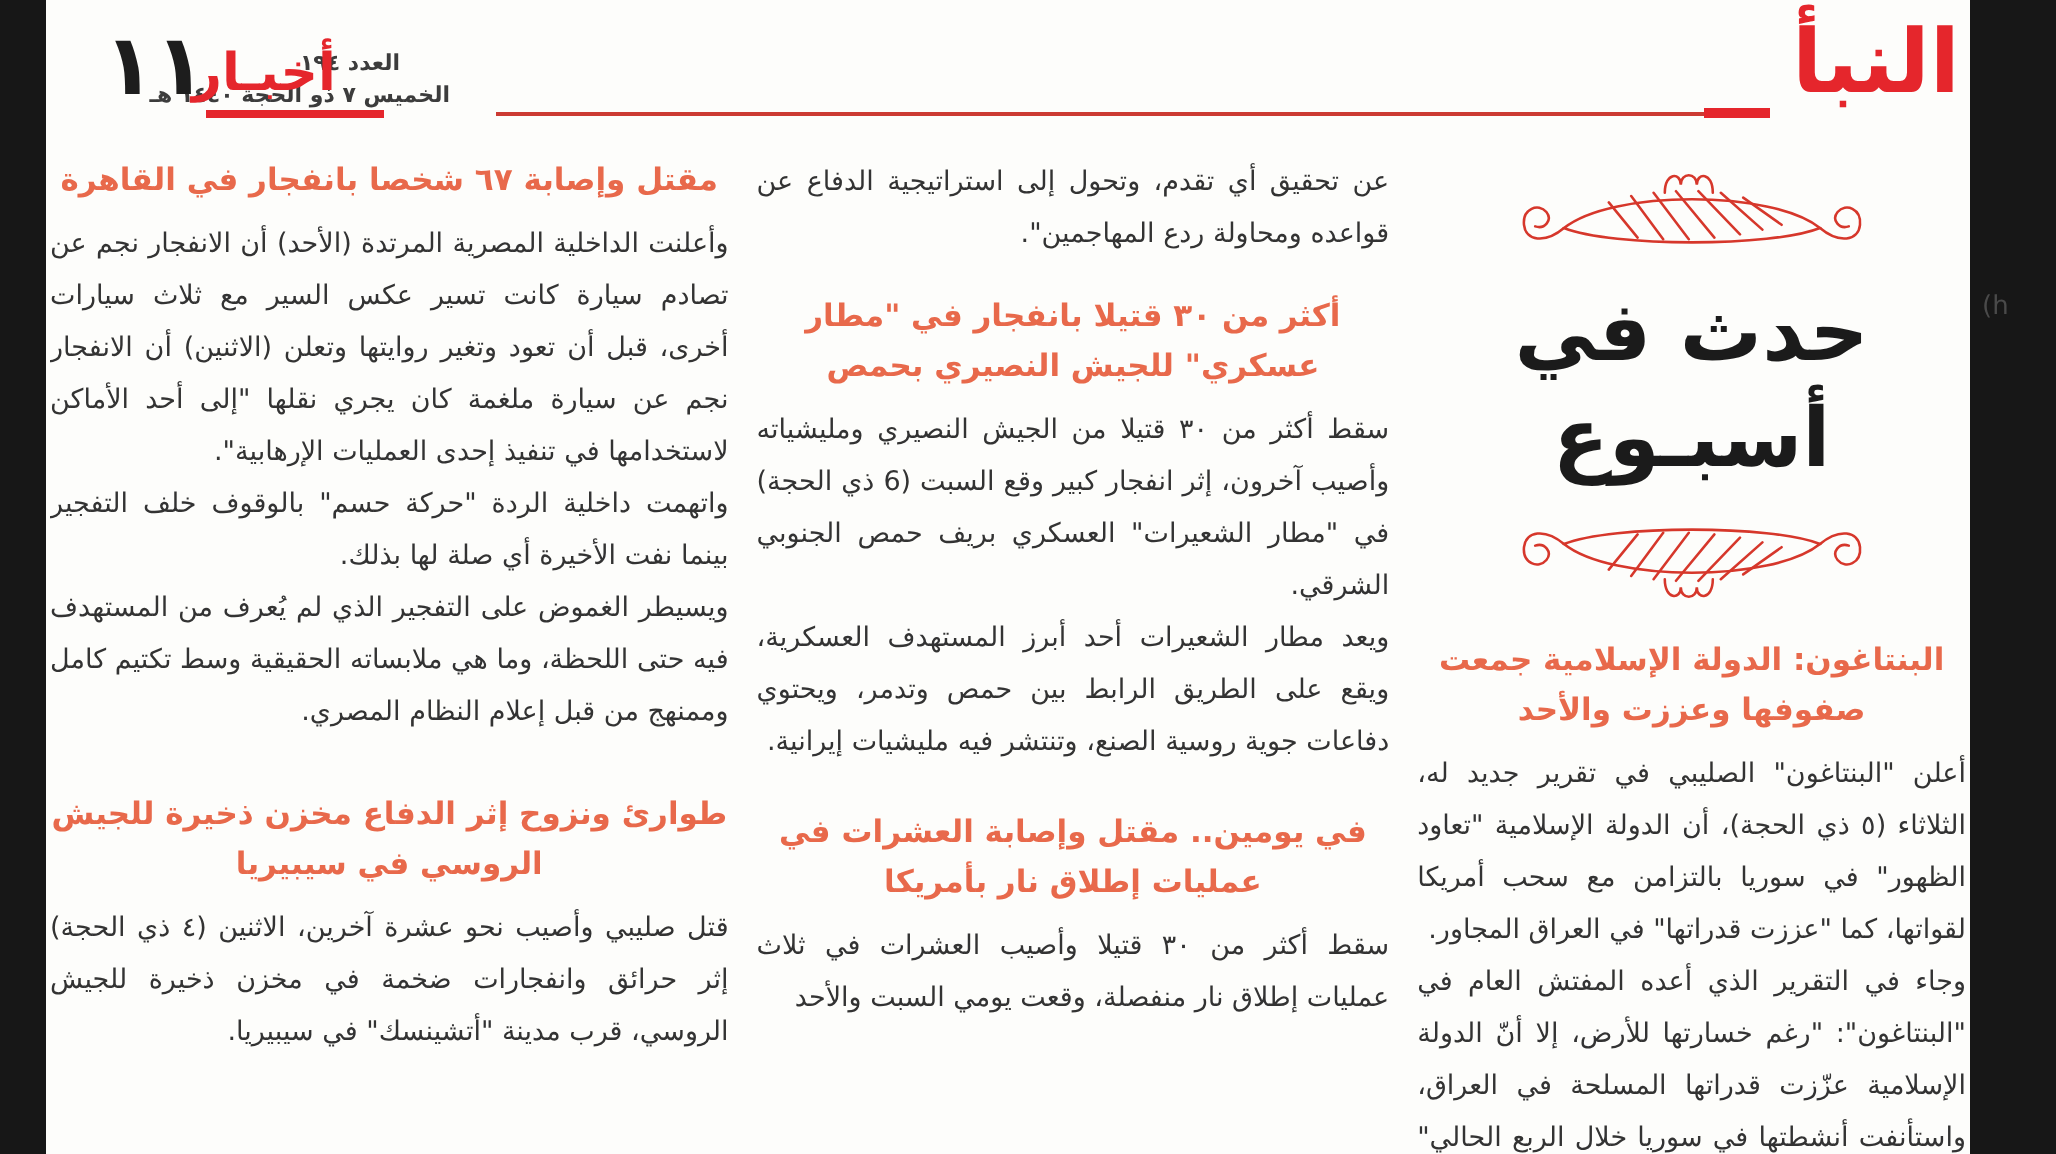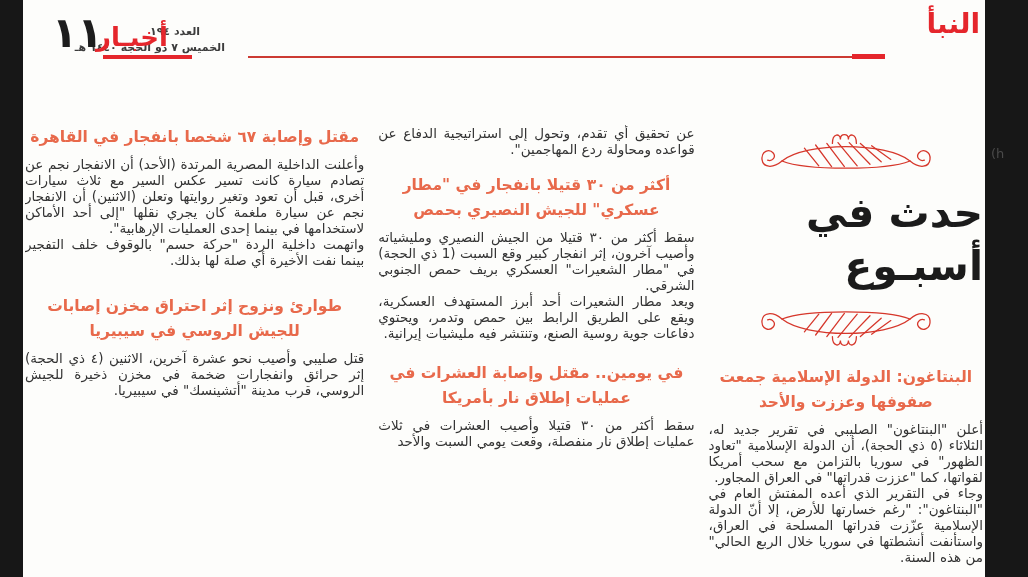--- a/index.html
+++ b/index.html
@@ -15,21 +15,21 @@
     color:#4a4a4a; font-size:13px; direction:ltr;
   }
   .page {
     position:absolute; left:23px; top:0; width:962px; height:577px;
     background:#fdfdfb; direction:rtl; overflow:hidden;
   }
   
   .header { position:absolute; top:0; left:0; right:0; height:74px; }
   .logo {
     position:absolute; top:10px; right:5px; width:80px;
-    color:var(--accent,#e5262c); font-size:28px; font-weight:900;
+    color:var(--accent,#e5262c); font-size:44px; font-weight:900;
     text-align:right; line-height:1; letter-spacing:-1px;
   }
   .logo-bar {
     position:absolute; top:54px; right:100px; width:33px; height:5px;
     background:var(--accent,#e5262c);
   }
   .header-rule {
     position:absolute; top:56px; right:133px; left:225px; height:2px;
     background:var(--rule,#cc3b33);
   }
@@ -50,38 +50,38 @@
   .page-number {
     position:absolute; top:12px; left:30px; width:50px;
     color:#1d1d1d; font-size:42px; font-weight:900; line-height:1;
     text-align:right;
   }
   
   .cols {
     position:absolute; top:78px; bottom:0; left:2px; right:2px;
     display:flex; gap:14px; direction:rtl; overflow:hidden;
   }
-  .col { overflow:hidden;margin-top:47px; }
+  .col { overflow:hidden; }
   .col-feature { width:275px; }
   .col-mid { width:317px; }
   .col-left { width:340px; }
   .article-title {
     color:var(--headline,#e8694b); font-weight:bold;
     font-size:15.5px; line-height:25px; text-align:center;
     margin:0 0 6px 0;
   }
   .bodytext p {
-    margin:0; color:#333333; font-size:13.5px; line-height:16px;
+    margin:0; color:#333333; font-size:13.5px; line-height:26px;
     text-align:justify; text-justify:inter-word;
   }
   
   .ornament { display:block; margin:4px auto 0 auto; }
   .ornament.flip { transform:scaleY(-1); margin-top:2px; }
   .feature-title {
-    text-align:right; color:#1b1b1b; font-weight:900;
+    text-align:center; color:#1b1b1b; font-weight:900;
     font-size:41px; line-height:53px; margin:2px 0;
   }
   .feature-article { margin-top:14px; }
   .spacer-lg { height:26px; }
   .spacer-md { height:20px; }
   .mid-lead { margin-bottom:16px; }
 </style>
 </head>
 <body>
 
@@ -141,48 +141,49 @@
       </div>
 
       <div class="col col-mid">
         <div class="bodytext mid-lead">
           <p>عن تحقيق أي تقدم، وتحول إلى استراتيجية الدفاع عن قواعده ومحاولة ردع المهاجمين".</p>
         </div>
 
         <div>
           <h2 class="article-title">أكثر من ٣٠ قتيلا بانفجار في "مطار عسكري" للجيش النصيري بحمص</h2>
           <div class="bodytext">
-            <p>سقط أكثر من ٣٠ قتيلا من الجيش النصيري ومليشياته وأصيب آخرون، إثر انفجار كبير وقع السبت (1 ذي الحجة) في "مطار الشعيرات" العسكري بريف حمص الجنوبي الشرقي.</p>
+            <p>سقط أكثر من ٣٠ قتيلا من الجيش النصيري ومليشياته وأصيب آخرون، إثر انفجار كبير وقع السبت (6 ذي الحجة) في "مطار الشعيرات" العسكري بريف حمص الجنوبي الشرقي.</p>
             <p>ويعد مطار الشعيرات أحد أبرز المستهدف العسكرية، ويقع على الطريق الرابط بين حمص وتدمر، ويحتوي دفاعات جوية روسية الصنع، وتنتشر فيه مليشيات إيرانية.</p>
           </div>
         </div>
 
         <div class="spacer-md"></div>
 
         <div>
           <h2 class="article-title">في يومين.. مقتل وإصابة العشرات في عمليات إطلاق نار بأمريكا</h2>
           <div class="bodytext">
             <p>سقط أكثر من ٣٠ قتيلا وأصيب العشرات في ثلاث عمليات إطلاق نار منفصلة، وقعت يومي السبت والأحد</p>
           </div>
         </div>
       </div>
 
       <div class="col col-left">
         <div>
           <h2 class="article-title">مقتل وإصابة ٦٧ شخصا بانفجار في القاهرة</h2>
           <div class="bodytext">
-            <p>وأعلنت الداخلية المصرية المرتدة (الأحد) أن الانفجار نجم عن تصادم سيارة كانت تسير عكس السير مع ثلاث سيارات أخرى، قبل أن تعود وتغير روايتها وتعلن (الاثنين) أن الانفجار نجم عن سيارة ملغمة كان يجري نقلها "إلى أحد الأماكن لاستخدامها في بينما إحدى العمليات الإرهابية".</p>
+            <p>وأعلنت الداخلية المصرية المرتدة (الأحد) أن الانفجار نجم عن تصادم سيارة كانت تسير عكس السير مع ثلاث سيارات أخرى، قبل أن تعود وتغير روايتها وتعلن (الاثنين) أن الانفجار نجم عن سيارة ملغمة كان يجري نقلها "إلى أحد الأماكن لاستخدامها في تنفيذ إحدى العمليات الإرهابية".</p>
             <p>واتهمت داخلية الردة "حركة حسم" بالوقوف خلف التفجير بينما نفت الأخيرة أي صلة لها بذلك.</p>
+            <p>ويسيطر الغموض على التفجير الذي لم يُعرف من المستهدف فيه حتى اللحظة، وما هي ملابساته الحقيقية وسط تكتيم كامل وممنهج من قبل إعلام النظام المصري.</p>
           </div>
         </div>
 
         <div class="spacer-lg"></div>
 
         <div>
-          <h2 class="article-title">طوارئ ونزوح إثر احتراق مخزن إصابات للجيش الروسي في سيبيريا</h2>
+          <h2 class="article-title">طوارئ ونزوح إثر الدفاع مخزن ذخيرة للجيش الروسي في سيبيريا</h2>
           <div class="bodytext">
             <p>قتل صليبي وأصيب نحو عشرة آخرين، الاثنين (٤ ذي الحجة) إثر حرائق وانفجارات ضخمة في مخزن ذخيرة للجيش الروسي، قرب مدينة "أتشينسك" في سيبيريا.</p>
           </div>
         </div>
       </div>
 
     </div>
   </div>
 </div>
 

